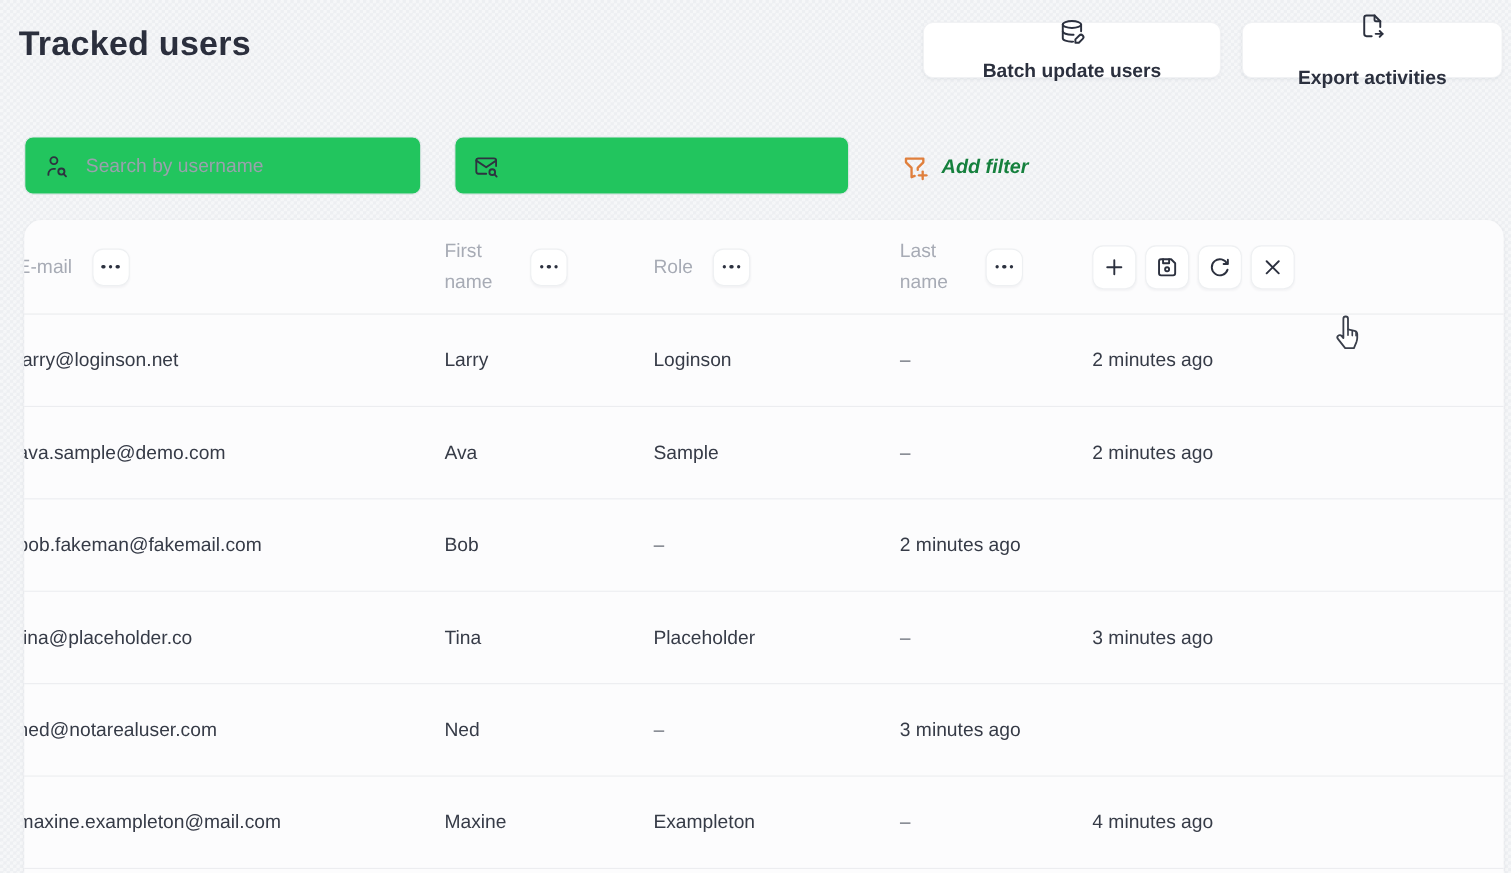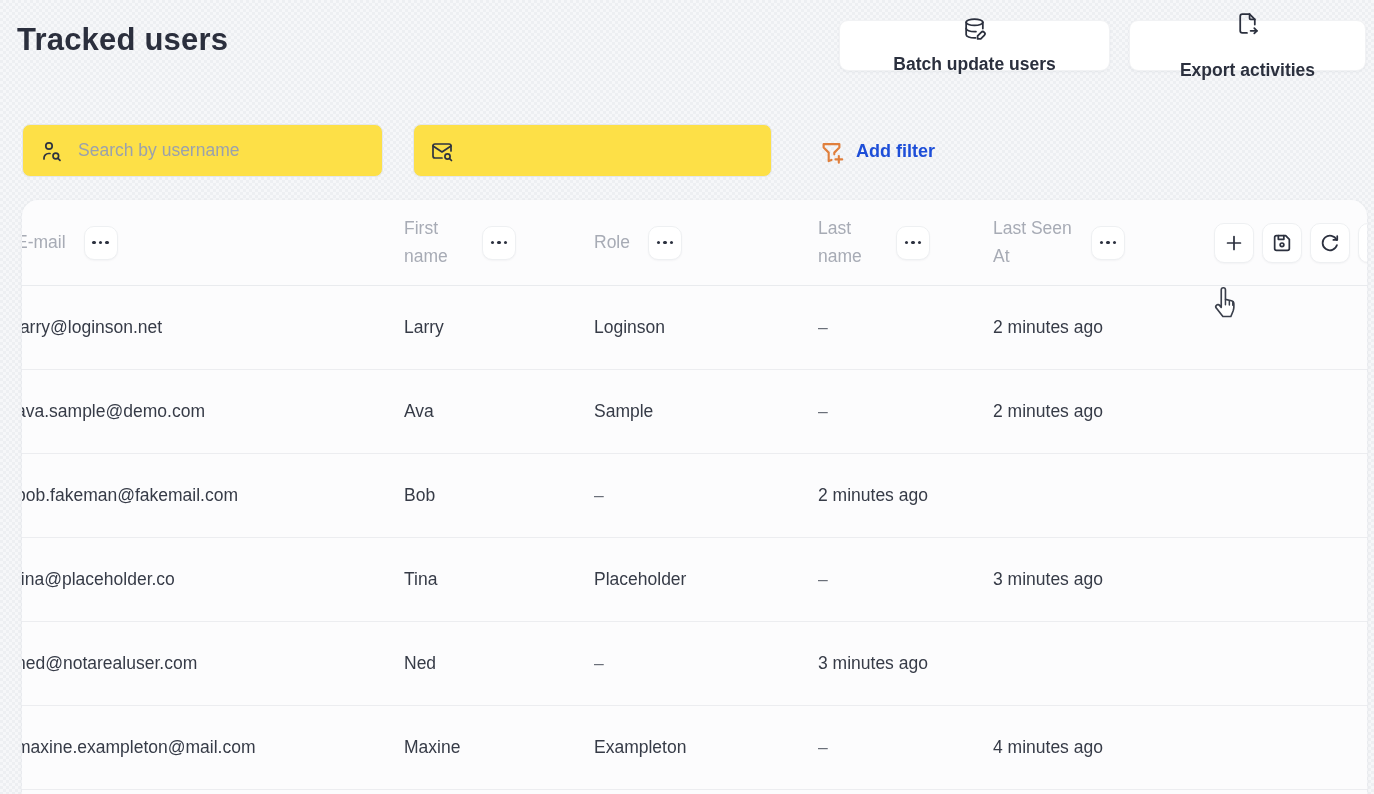--- a/index.html
+++ b/index.html
@@ -31,37 +31,37 @@
     font-size:17.5px; font-weight:700; color:#2b303e; cursor:pointer;flex-direction:column;
   }
   .btn-batch { left:839px; width:271px; }
   .btn-export { left:1129px; width:237px;gap:24px; }
   .top-btn svg { width:25px; height:25px; stroke:#2b303e; stroke-width:1.7; fill:none;
     stroke-linecap:round; stroke-linejoin:round; }
 
   
   .search-box {
     position:absolute; top:124px; height:53px;
-    background:#fde047; border:1px solid #e4e7eb; border-radius:8px;
+    background:#22c55e; border:1px solid #e4e7eb; border-radius:8px;
     display:flex; align-items:center; gap:15px; padding:0 16px;
   }
   .search-user { left:22px; width:361px; }
   .search-mail { left:413px; width:359px; }
   .search-box svg { width:24px; height:24px; stroke:#2e3340; stroke-width:1.7; fill:none;
     stroke-linecap:round; stroke-linejoin:round; flex:0 0 auto; }
   .search-box input {
     border:none; outline:none; background:transparent; flex:1;
     font-family:inherit; font-size:17.5px; color:#2e3340;
   }
   .search-box input::placeholder { color:#9aa1ad; opacity:1; }
   .add-filter {
     position:absolute; left:818px; top:135px; height:32px;
     display:flex; align-items:center; gap:11px;
-    color:#1d4ed8; font-size:18px; font-weight:700; cursor:pointer;
-    background:none; border:none; font-family:inherit;
+    color:#15803d; font-size:18px; font-weight:700; cursor:pointer;
+    background:none; border:none; font-family:inherit;font-style:italic;
   }
   .add-filter svg { width:27px; height:27px; stroke:#e07f3c; stroke-width:1.9; fill:none;
     stroke-linecap:round; stroke-linejoin:round; }
 
   
   .table-card {
     position:absolute; left:22px; top:200px; width:1345px; height:594px;
     background:#fcfcfd; border-radius:16px 16px 0 0;
     box-shadow:0 1px 4px rgba(25,35,60,.05);
     overflow:hidden;
@@ -189,28 +189,20 @@
           </button>
       </div>
       <div class="th">
         <span class="th-label narrow">Last name</span>
         <button class="dots-btn">
             <i></i>
             <i></i>
             <i></i>
           </button>
       </div>
-      <div class="th">
-        <span class="th-label narrow" style="max-width:80px">Last Seen At</span>
-        <button class="dots-btn">
-            <i></i>
-            <i></i>
-            <i></i>
-          </button>
-      </div>
       <div class="thead-actions">
         <button class="icon-btn">
           <span>
             <svg viewBox="0 0 24 24" width="22" height="22" style="stroke:#2c313f;stroke-width:1.9;fill:none;stroke-linecap:round">
                 <path d="M12 5v14M5 12h14"></path>
               </svg>
           </span>
         </button>
         <button class="icon-btn">
           <span>

